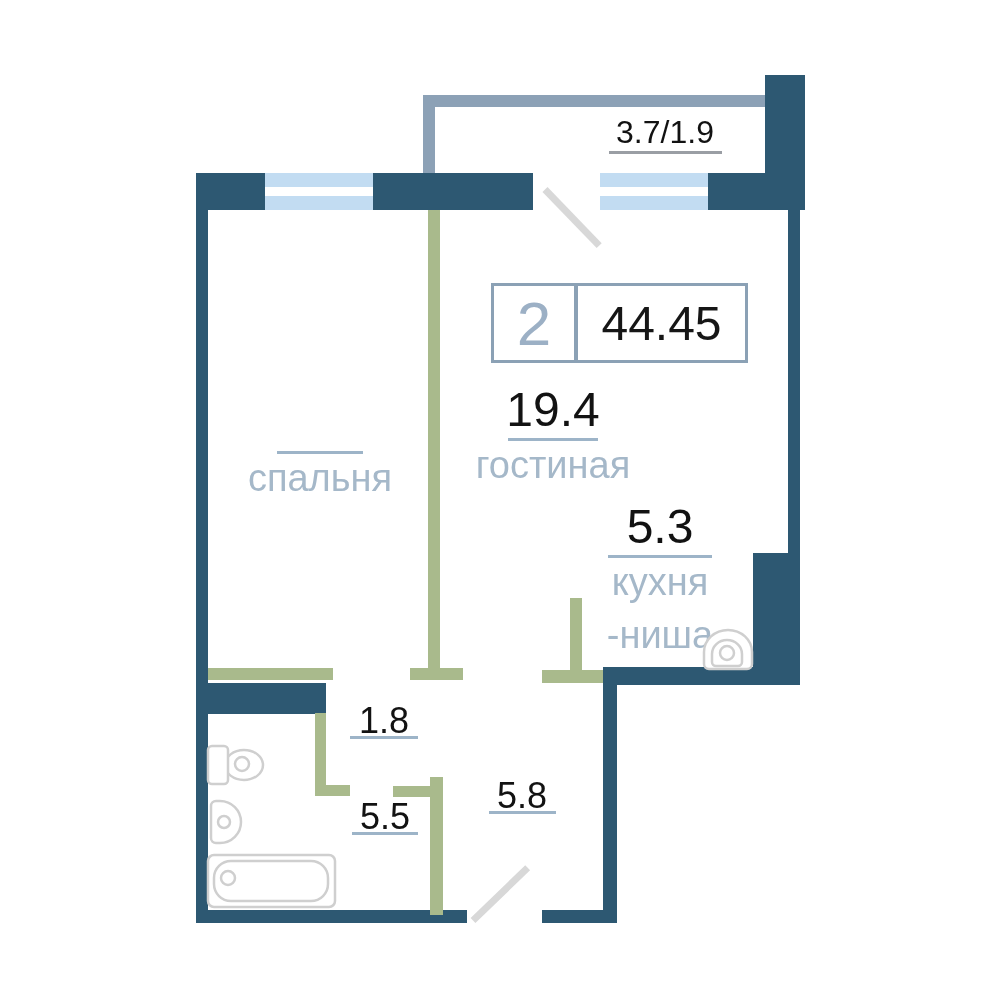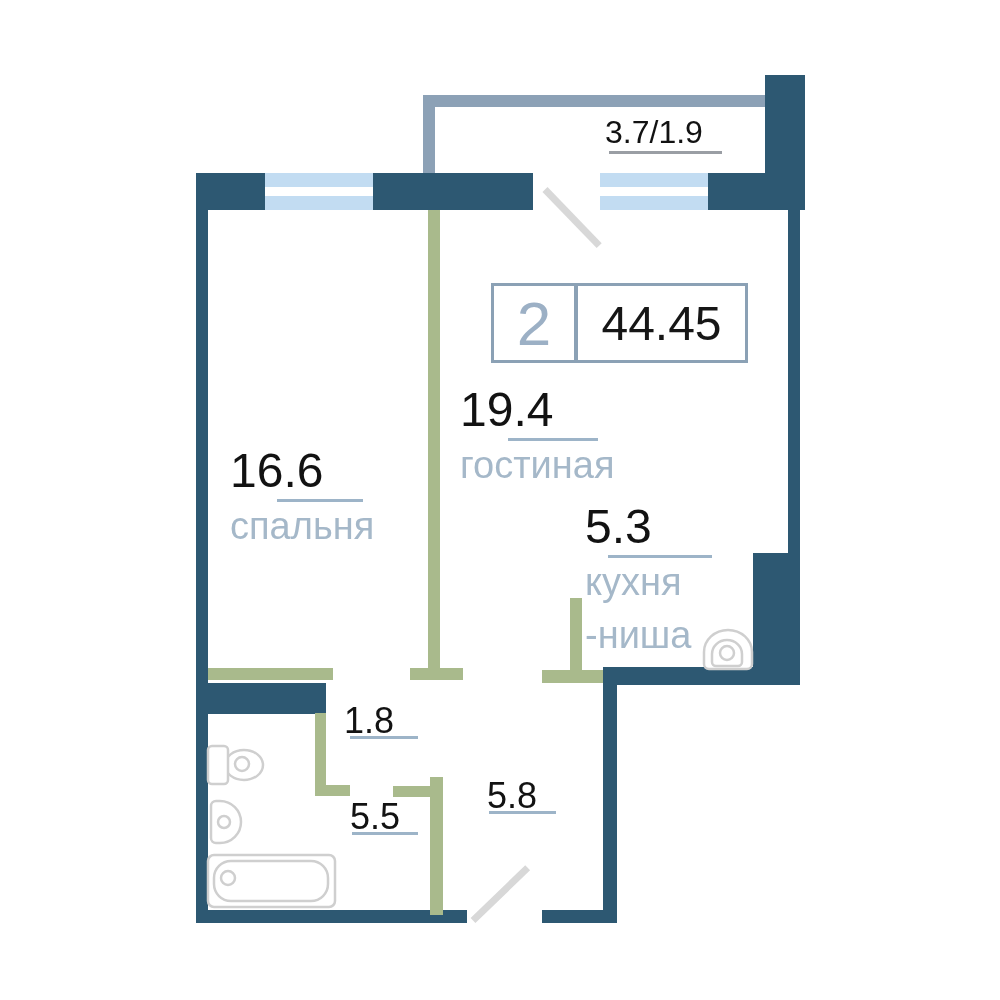--- a/index.html
+++ b/index.html
@@ -4,21 +4,21 @@
 <style>
   html,body{margin:0;padding:0;background:#ffffff;}
   #canvas{position:relative;width:1000px;height:1000px;background:#ffffff;overflow:hidden;
           font-family:"Liberation Sans",sans-serif;}
   .wall{position:absolute;background:#2d5872;}
   .olive{position:absolute;background:#a9ba8c;}
   .balcony{position:absolute;background:#8ca1b6;}
   .window{position:absolute;background:linear-gradient(to bottom,
           #c2dcf2 0 38%, #ffffff 38% 62%, #c2dcf2 62% 100%);}
   .door{position:absolute;height:7px;background:#d8d8d8;transform-origin:0 50%;}
-  .label{position:absolute;}
+  .label{position:absolute;text-align:center;}
   .num-lg{font-size:48px;line-height:1.0;color:#121212;}
   .num-sm{font-size:36px;line-height:1.0;color:#121212;}
   .rule{height:3px;background:#9db4c8;margin:4px auto 0 auto;}
   .rule-gray{height:3px;background:#9a9ea4;margin:3px auto 0 auto;}
   .room-name{font-size:38px;line-height:1.08;color:#a5b8c9;margin-top:4px;}
   .badge-box{position:absolute;background:#ffffff;border:3px solid #8ba1b5;
              display:flex;align-items:center;justify-content:center;box-sizing:border-box;}
   #badge-rooms{color:#9cb0c5;font-size:62px;}
   #badge-area{color:#161616;font-size:48px;}
   svg{position:absolute;left:0;top:0;}
@@ -72,21 +72,20 @@
     <div class="rule-gray" style="width:113px;"></div>
   </div>
 
   <div class="label" style="left:460px;top:386px;width:186px;">
     <div class="num-lg">19.4</div>
     <div class="rule" style="width:90px;"></div>
     <div class="room-name">гостиная</div>
   </div>
 
   <div class="label" style="left:230px;top:447px;width:180px;">
-    <div class="num-lg">16.6</div>
     <div class="rule" style="width:86px;"></div>
     <div class="room-name">спальня</div>
   </div>
 
   <div class="label" style="left:585px;top:503px;width:150px;">
     <div class="num-lg">5.3</div>
     <div class="rule" style="width:104px;"></div>
     <div class="room-name">кухня</div>
     <div class="room-name" style="margin-top:12px;">-ниша</div>
   </div>

